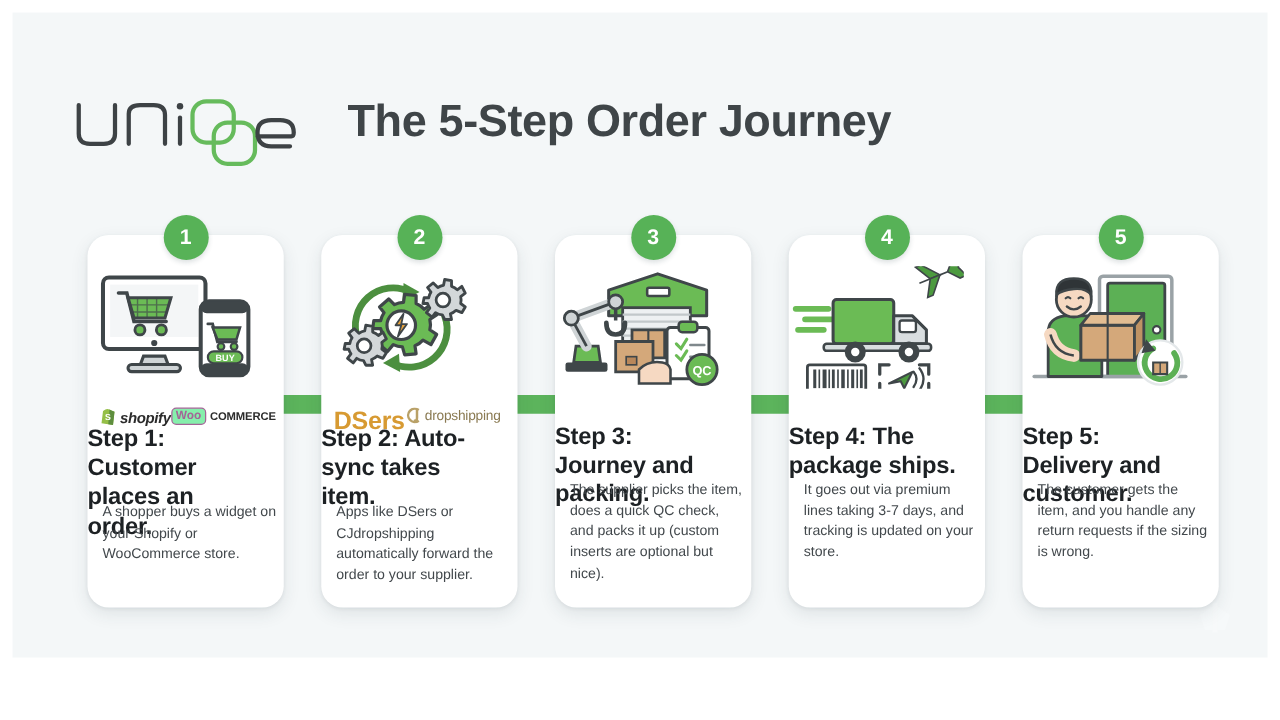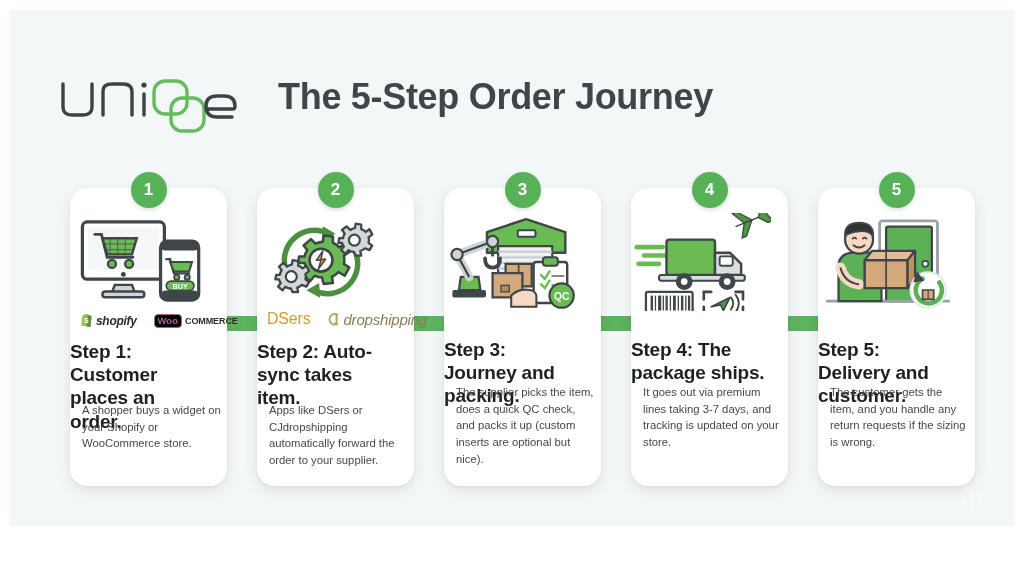--- a/index.html
+++ b/index.html
@@ -80,26 +80,26 @@
     position: absolute;
     left: 0; top: 22px;
     width: 100%;
     height: 104px;
     display: flex;
     align-items: center;
     justify-content: flex-start;
   }
   .brands {
     position: absolute;
-    left: 10px; top: 118px;
+    left: 10px; top: 138px;
     width: calc(100% - 20px);
     height: 22px;
     display: flex;
-    align-items: flex-end;
-    gap: 17px;
+    align-items: flex-start;
+    gap: 0;
   }
   .step-title {
     position: absolute;
     left: 0;
     width: calc(100% - 20px);
     font-size: 19px;
     font-weight: bold;
     color: #1d2124;
     line-height: 1.22;
     letter-spacing: -0.2px;
@@ -114,32 +114,32 @@
   }
   .has-brands .step-title { top: 152px; }
   .has-brands .step-body  { top: 200px; margin-top: 14px; }
   .no-brands  .step-title { top: 150px; }
   .no-brands  .step-body  { top: 196px; }
 
   
   .brand { display: flex; align-items: center; gap: 3px; }
   .brand-word { font-size: 12px; font-weight: bold; font-style: italic; color: #2b2b2b; letter-spacing: -0.3px; }
   .woo-badge {
-    background: #000000;
+    background: #86efac;
     border: 1.6px solid #a46497;
     border-radius: 4px;
     color: #a46497;
     font-size: 9.5px;
     font-weight: bold;
     padding: 0 3px;
     line-height: 12px;
   }
   .woo-word { font-size: 9px; font-weight: bold; color: #2b2b2b; letter-spacing: -0.1px; }
-  .dsers-word { font-size: 16px; font-weight: normal; color: #d79a32; letter-spacing: -0.2px; }
-  .cj-word { font-size: 15px; font-style: italic; color: #8a7a52; letter-spacing: -0.2px; }
+  .dsers-word { font-size: 20px; font-weight: bold; color: #d79a32; letter-spacing: -0.2px; }
+  .cj-word { font-size: 11px; color: #8a7a52; letter-spacing: -0.2px; }
 
   #watermark {
     position: absolute;
     right: 22px; bottom: 18px;
     width: 40px; height: 28px;
     opacity: 0.30;
   }
 </style>
 </head>
 <body>

